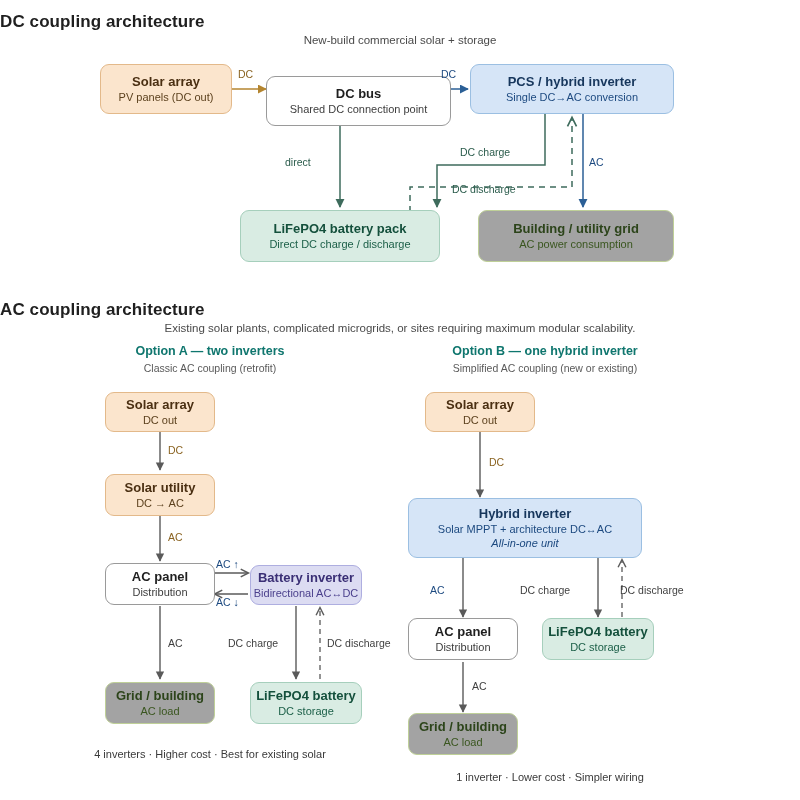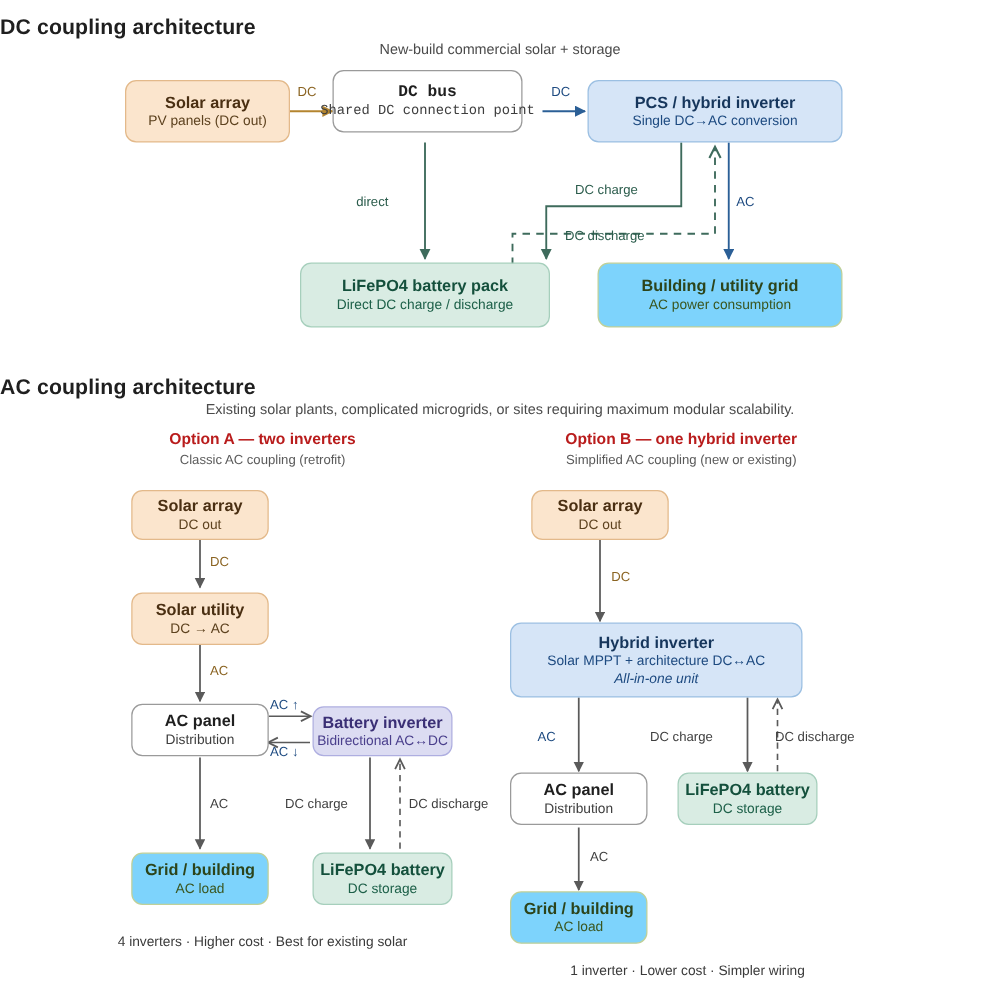--- a/index.html
+++ b/index.html
@@ -14,21 +14,21 @@
   
   .sec-title{
     position:absolute;width:100%;text-align:left;
     font-size:17px;font-weight:bold;color:#1f1f1f;letter-spacing:.1px;
   }
   .sec-sub{
     position:absolute;width:100%;text-align:center;
     font-size:11.5px;color:#4a4a4a;
   }
   .opt-title{
-    position:absolute;font-size:12.5px;font-weight:bold;color:#b91c1c;
+    position:absolute;font-size:12.5px;font-weight:bold;color:#0f766e;
     text-align:center;
   }
   .opt-sub{
     position:absolute;font-size:10.5px;color:#5a5a5a;text-align:center;
   }
   .footnote{
     position:absolute;font-size:11px;color:#3a3a3a;text-align:center;
   }
 
   
@@ -44,21 +44,21 @@
   .node .t3{font-size:11px;line-height:1.3;white-space:nowrap;font-style:italic;}
 
   .n-orange{background:#fbe5cd;border-color:#e3b98a;}
   .n-orange .t1{color:#4a2f12;} .n-orange .t2{color:#5d421f;}
   .n-white{background:#ffffff;border-color:#9a9a9a;}
   .n-white .t1{color:#1f1f1f;} .n-white .t2{color:#3d3d3d;}
   .n-blue{background:#d6e5f7;border-color:#9bbfe2;}
   .n-blue .t1{color:#16365c;} .n-blue .t2,.n-blue .t3{color:#1d4a80;}
   .n-teal{background:#d9ece3;border-color:#a6cfbc;}
   .n-teal .t1{color:#14503c;} .n-teal .t2{color:#1d6049;}
-  .n-green{background:#7dd3fc;border-color:#bfd098;}
+  .n-green{background:#a3a3a3;border-color:#bfd098;}
   .n-green .t1{color:#2c441a;} .n-green .t2{color:#3a561f;}
   .n-purple{background:#dcdcf2;border-color:#aeaee0;}
   .n-purple .t1{color:#3a2f75;} .n-purple .t2{color:#4a3f8c;}
 
   
   .elabel{
     position:absolute;font-size:10.5px;white-space:nowrap;
     background:transparent;
   }
   .lab-orange{color:#8a6321;}
@@ -138,21 +138,21 @@
   </svg>
 
   <div class="sec-title" style="top:12px;">DC coupling architecture</div>
   <div class="sec-sub" style="top:34px;">New-build commercial solar + storage</div>
 
   <div class="node n-orange" style="left:100px;top:64px;width:132px;height:50px;">
     <div class="t1">Solar array</div>
     <div class="t2">PV panels (DC out)</div>
   </div>
 
-  <div class="node n-white" style="left:266px;top:56px;width:152px;height:50px;font-family:Liberation Mono, monospace;">
+  <div class="node n-white" style="left:266px;top:76px;width:185px;height:50px;">
     <div class="t1">DC bus</div>
     <div class="t2">Shared DC connection point</div>
   </div>
 
   <div class="node n-blue" style="left:470px;top:64px;width:204px;height:50px;">
     <div class="t1">PCS / hybrid inverter</div>
     <div class="t2">Single DC→AC conversion</div>
   </div>
 
   <div class="node n-teal" style="left:240px;top:210px;width:200px;height:52px;">

